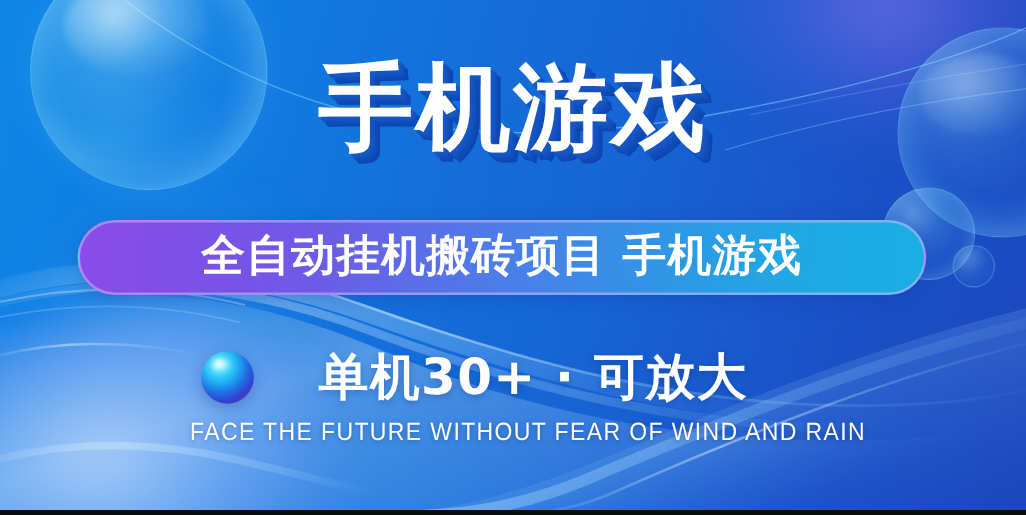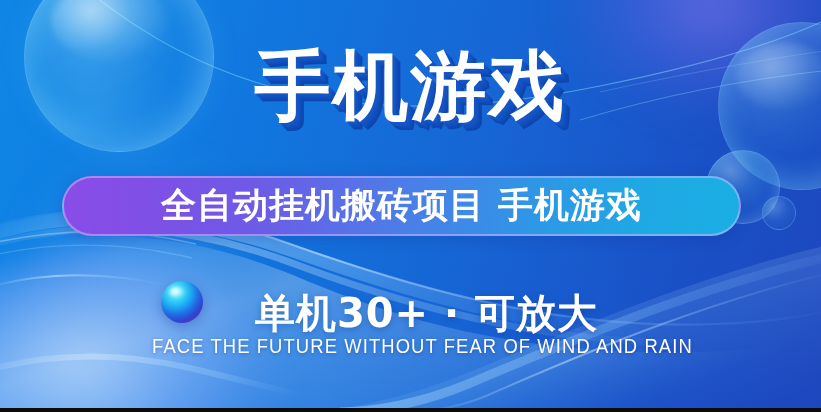--- a/index.html
+++ b/index.html
@@ -202,21 +202,21 @@
     width: 36%; height: 26%;
     border-radius: 50%;
     background: radial-gradient(ellipse at 40% 40%, rgba(255,255,255,0.85) 0%, rgba(255,255,255,0.18) 62%, rgba(255,255,255,0) 85%);
     filter: blur(1.5px);
   }
 
   
   #subtitle {
     position: absolute;
     left: 0; right: 0;
-    top: 291px;
+    top: 280px;
     text-align: center;
     padding-left: 32px;
     font-size: 40px;
     line-height: 1.1;
     font-weight: 700;
     color: #ffffff;
     letter-spacing: 1px;
     white-space: nowrap;
     font-family: "DejaVu Sans", "Liberation Sans", sans-serif;
     text-shadow: 0 2px 6px rgba(12,45,130,0.35);

